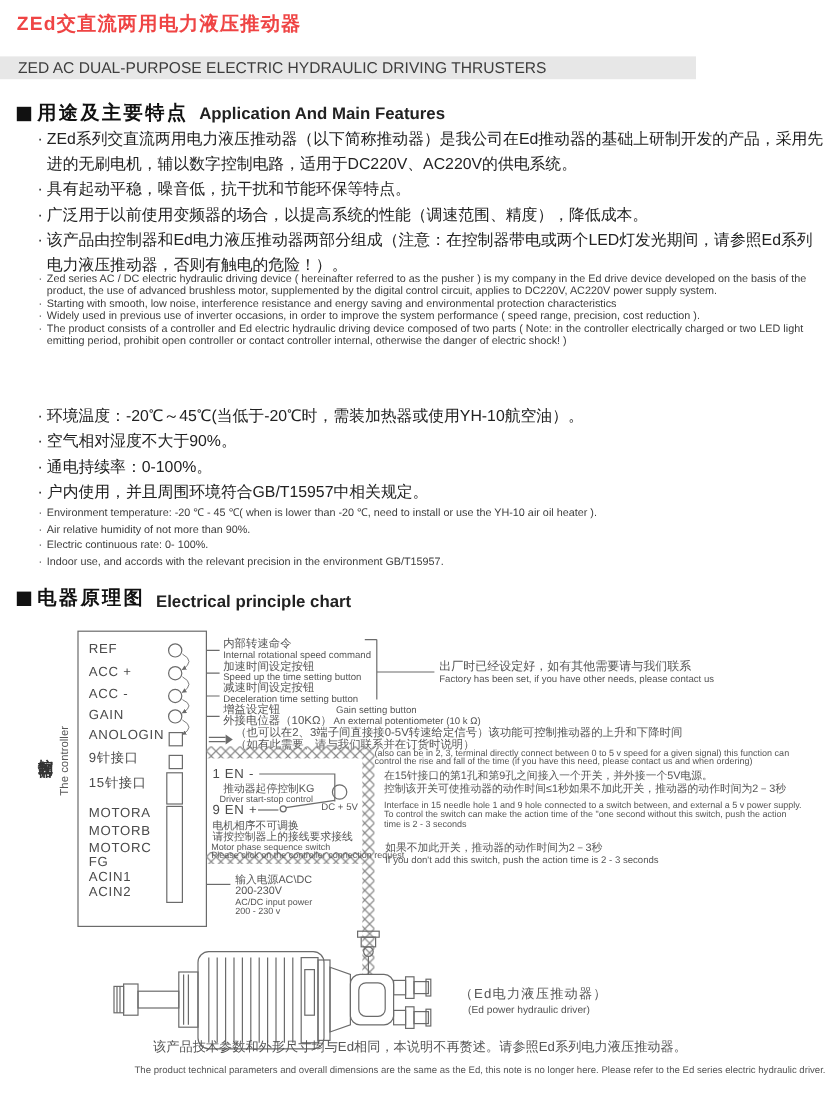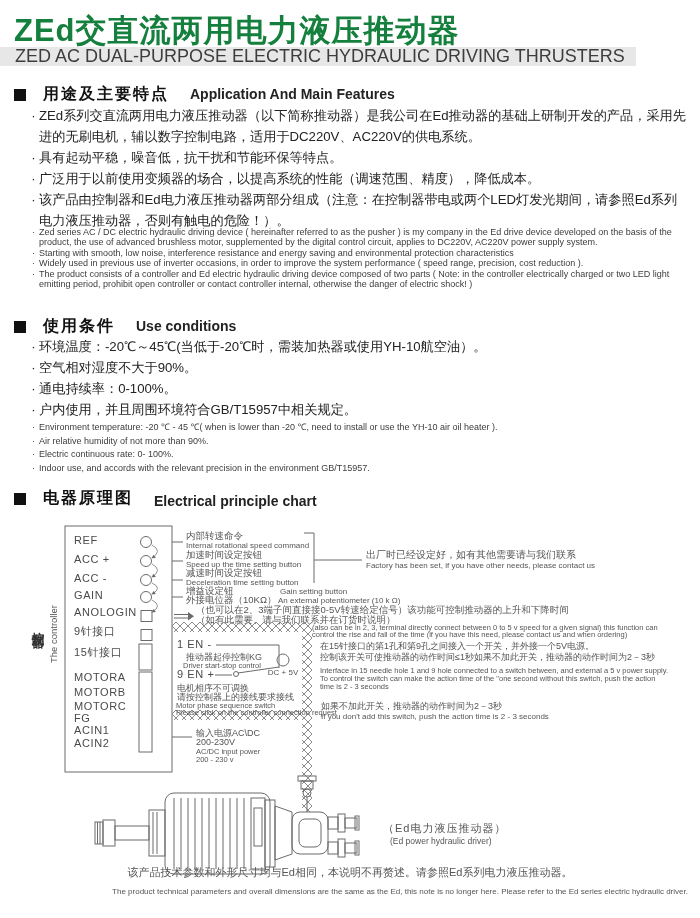--- a/index.html
+++ b/index.html
@@ -1,23 +1,23 @@
 <!DOCTYPE html>
 <html><head>
 <meta charset="utf-8">
 <style>
   html,body{margin:0;padding:0;background:#fff;}
   .page{position:relative;width:700px;height:918px;background:#fff;overflow:hidden;
         font-family:"Liberation Sans",sans-serif;color:#1c1c1c;}
-  .title{position:absolute;top:10px;left:14px;font-size:31px;font-weight:bold;color:#15803d;
+  .title{position:absolute;top:10px;left:14px;font-size:16px;font-weight:bold;color:#ef4444;
          letter-spacing:1px;white-space:nowrap;}
-  .graybar{position:absolute;top:47px;left:0;width:636px;height:19px;background:#e7e7e7;
-           font-size:18px;color:#3d3d3d;line-height:19px;padding-left:15px;box-sizing:border-box;
+  .graybar{position:absolute;top:47px;left:0;width:580px;height:19px;background:#e7e7e7;
+           font-size:13px;color:#3d3d3d;line-height:19px;padding-left:15px;box-sizing:border-box;
            white-space:nowrap;}
-  .sec-head{position:absolute;left:14px;display:flex;align-items:baseline;white-space:nowrap;gap:12px;}
+  .sec-head{position:absolute;left:14px;display:flex;align-items:baseline;white-space:nowrap;}
   .sq{width:12px;height:12px;background:#111;margin-right:5px;align-self:center;}
   .sec-zh{font-size:16px;font-weight:bold;color:#111;letter-spacing:2px;}
   .sec-en{font-size:14px;font-weight:bold;color:#222;margin-left:9px;}
   .blist{position:absolute;left:28px;width:660px;}
   .zh .b{font-size:13.2px;line-height:21px;color:#222;}
   .en .b{font-size:9px;color:#3c3c3c;}
   .feat-en .b{line-height:10.4px;}
   .cond-en .b{line-height:13.5px;}
   .b{display:flex;}
   .dot{width:11px;flex:0 0 11px;text-align:center;}
@@ -77,25 +77,20 @@
     <div class="b">
         <span class="dot">·</span>
         <span class="t">Widely used in previous use of inverter occasions, in order to improve the system performance ( speed range, precision, cost reduction ).</span>
       </div>
     <div class="b">
         <span class="dot">·</span>
         <span class="t">The product consists of a controller and Ed electric hydraulic driving device composed of two parts ( Note: in the controller electrically charged or two LED light  emitting period, prohibit open controller or contact controller internal, otherwise the danger of electric shock! )</span>
       </div>
   </div>
 
-  <div class="sec-head" style="top:316px;">
-    <span class="sq"></span>
-    <span class="sec-zh">使用条件</span>
-    <span class="sec-en">Use  conditions</span>
-  </div>
   <div class="blist zh" style="top:336px;">
     <div class="b">
         <span class="dot">·</span>
         <span class="t">环境温度：-20℃～45℃(当低于-20℃时，需装加热器或使用YH-10航空油）。</span>
       </div>
     <div class="b">
         <span class="dot">·</span>
         <span class="t">空气相对湿度不大于90%。</span>
       </div>
     <div class="b">

